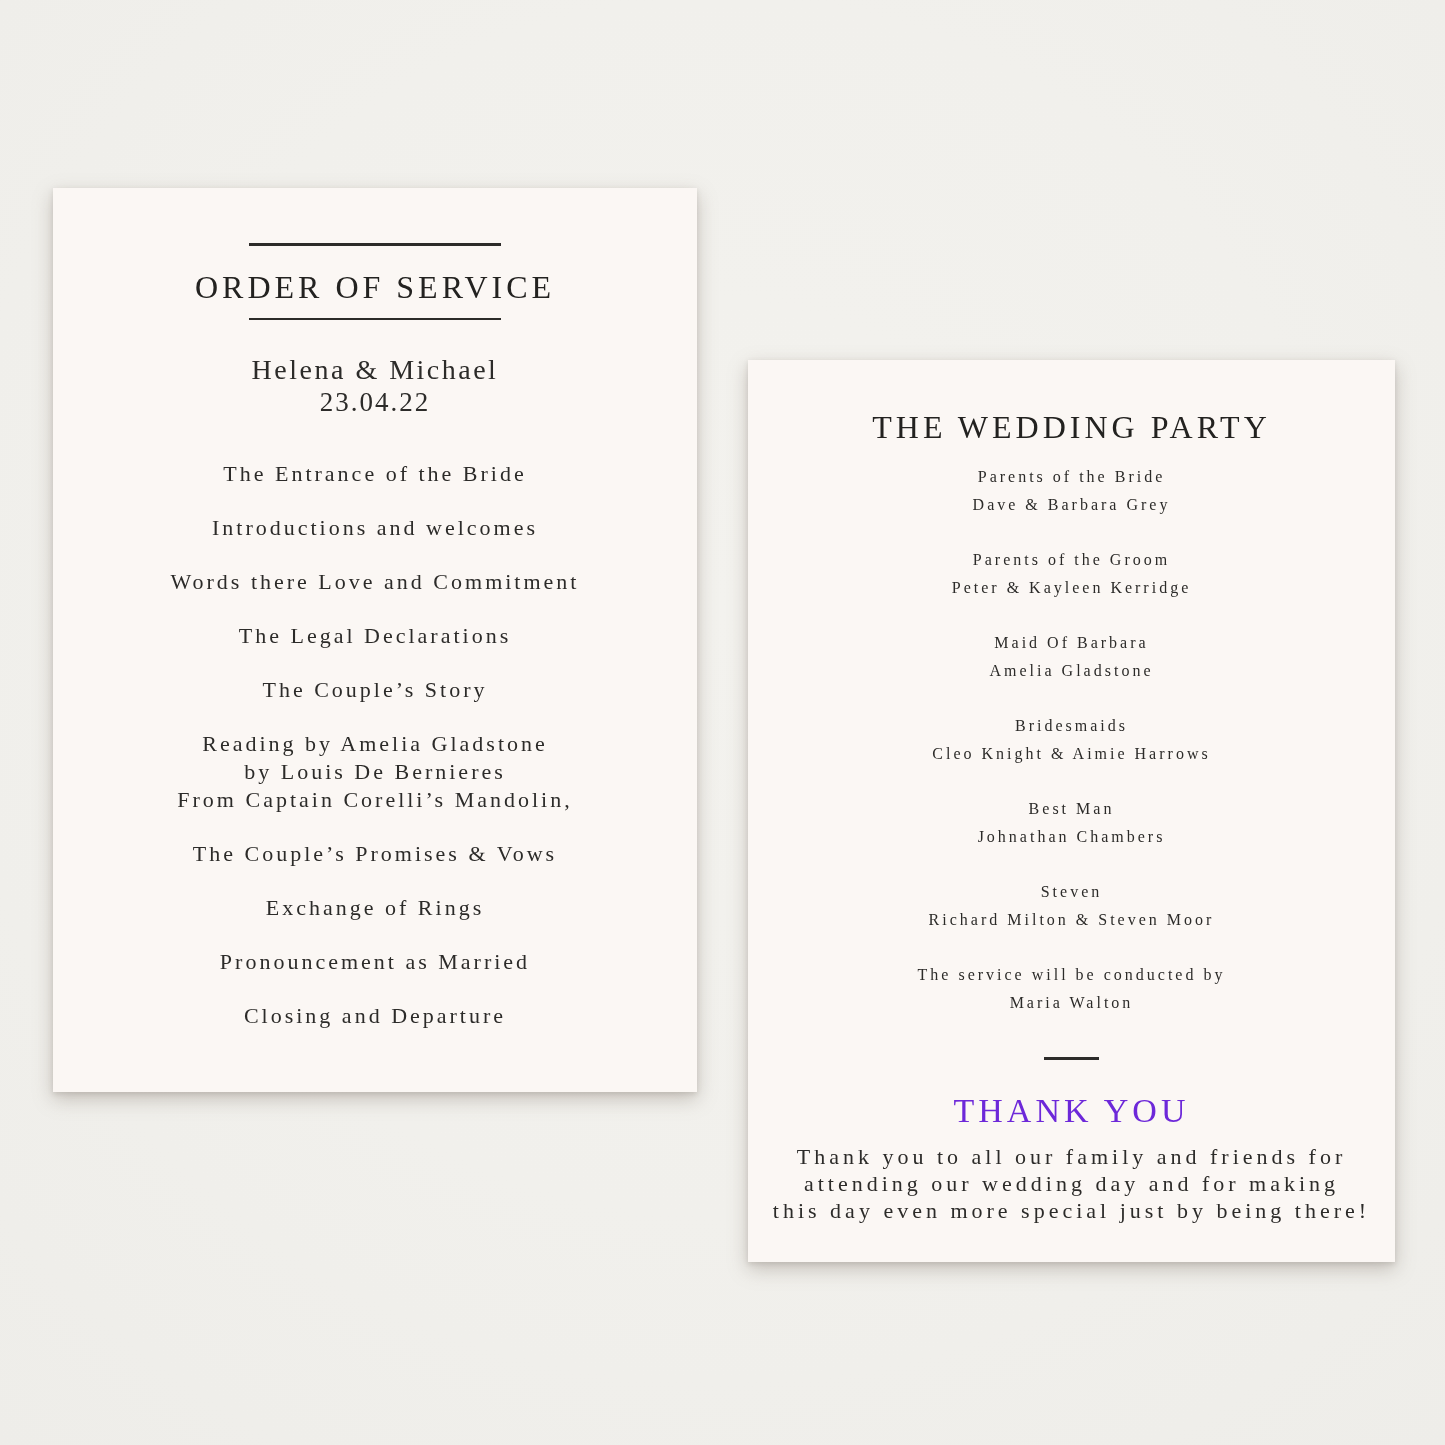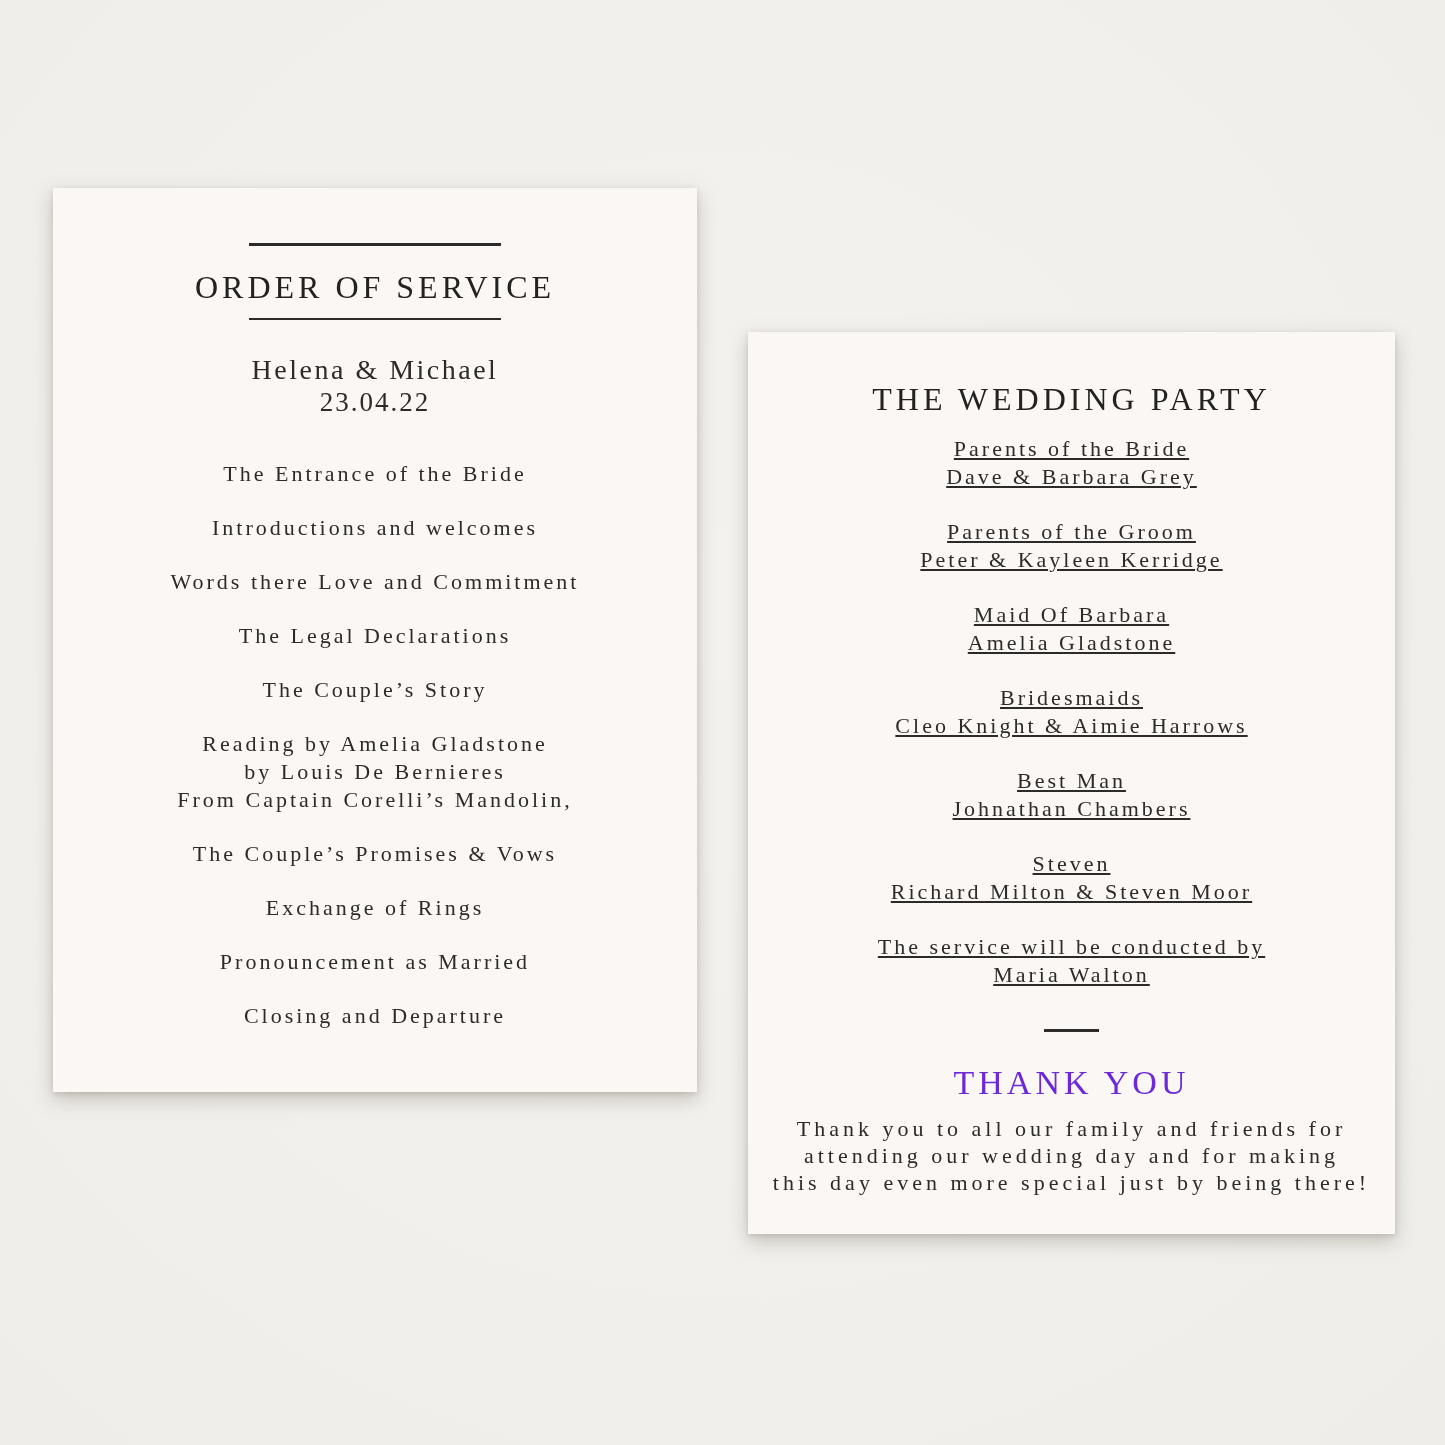--- a/index.html
+++ b/index.html
@@ -24,21 +24,21 @@
     box-sizing: border-box;
   }
   .card-left {
     left: 53px;
     top: 188px;
     width: 644px;
     height: 904px;
   }
   .card-right {
     left: 748px;
-    top: 332px;
+    top: 360px;
     width: 647px;
     height: 902px;
   }
   .rule-lg {
     width: 252px;
     height: 2.5px;
     background: #2c2b29;
     margin: 0 auto;
   }
   .rule-top { margin-top: 55px; }
@@ -68,26 +68,25 @@
   .os-list { margin-top: 42px; }
   .os-item {
     font-size: 22px;
     line-height: 28px;
     letter-spacing: 3px;
     margin-bottom: 26px;
     white-space: nowrap;
   }
   .wp-groups { margin-top: 16px; }
   .wp-group {
-    font-size: 22px;
+    font-size: 16px;
     line-height: 28px;
     letter-spacing: 3px;
     margin-bottom: 27px;
     white-space: nowrap;
-    text-decoration: underline;
   }
   .rule-sm {
     width: 55px;
     height: 2.5px;
     background: #2c2b29;
     margin: 40px auto 0;
   }
   .ty-heading {
     font-size: 34px;
     line-height: 40px;

